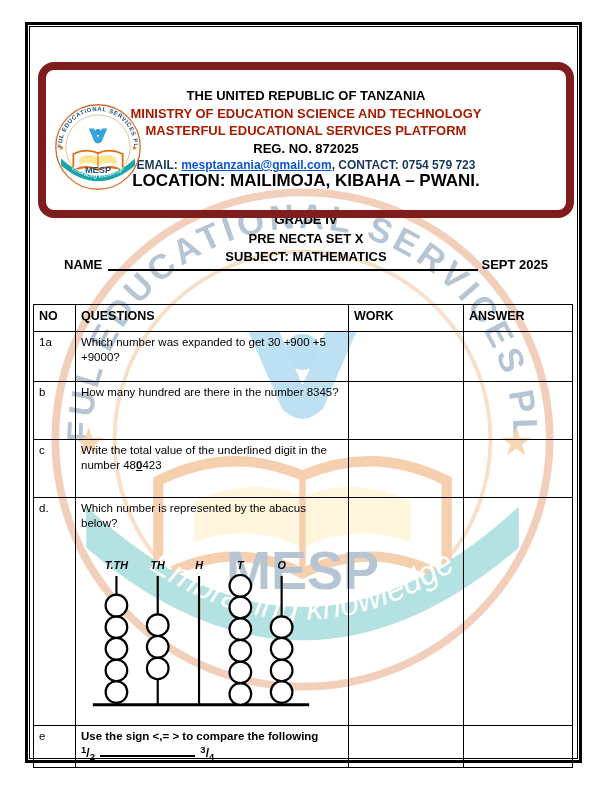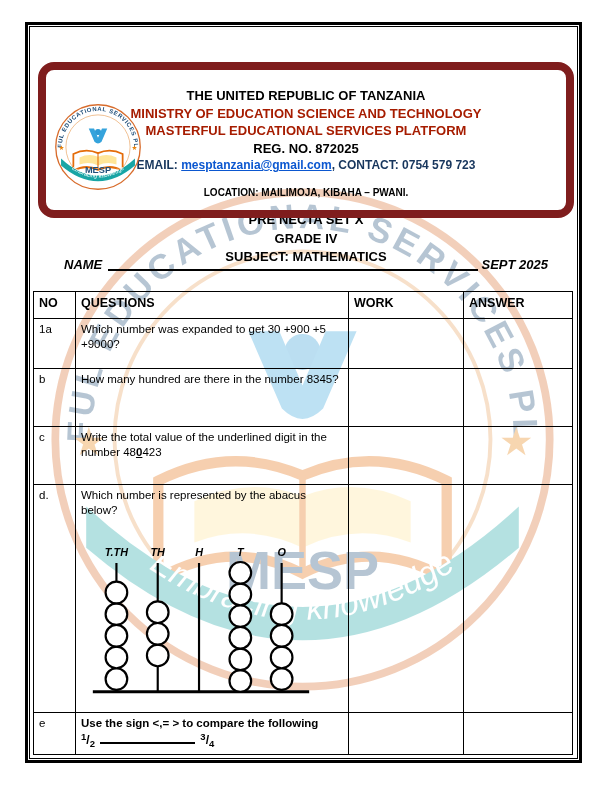--- a/index.html
+++ b/index.html
@@ -16,29 +16,29 @@
   .header-box{position:absolute;left:38px;top:62px;width:536px;height:156px;
         border:8px solid #7f1d1d;border-radius:16px;box-sizing:border-box;
         text-align:center;z-index:3;background:transparent;padding-top:17px;}
   .header-box .logo{position:absolute;left:8px;top:33px;width:88px;height:88px;}
   .lh-line{font-weight:bold;font-size:13px;line-height:17.5px;}
   .lh-ministry{color:var(--accentRed);}
   .lh-platform{color:var(--accentRed);}
   .lh-short{color:var(--gold);}
   .lh-email{font-size:12px;line-height:16px;color:var(--navy);}
   .lh-email a{color:var(--link);text-decoration:underline;font-weight:bold;}
-  .lh-location{font-size:10px;line-height:15px;margin-top:12px;}
+  .lh-location{font-size:17px;line-height:15px;}
   
   .title-block{position:absolute;left:0;top:211px;width:612px;text-align:center;
         font-weight:bold;font-size:13px;line-height:18.5px;z-index:1;}
   .name-row{position:absolute;left:64px;top:255px;width:484px;display:flex;
-        align-items:flex-end;font-weight:bold;font-size:13px;z-index:1;font-style:italic;}
+        align-items:flex-end;font-weight:bold;font-size:13px;z-index:1;}
   .name-blank{flex:1;border-bottom:2px solid #000;height:14px;margin:0 4px 1px 6px;}
   
-  table.q-table{position:absolute;left:33px;top:291px;width:539px;
+  table.q-table{position:absolute;left:33px;top:304px;width:539px;
         border-collapse:collapse;table-layout:fixed;z-index:1;background:transparent;}
   .q-table td,.q-table th{border:1.6px solid #000;vertical-align:top;text-align:left;
         padding:3px 5px;font-size:11.5px;line-height:1.32;background:transparent;
         overflow:hidden;}
   .q-table th{font-weight:bold;font-size:12.5px;}
   .col-no{width:42px;}.col-q{width:273px;}.col-w{width:115px;}.col-a{width:109px;}
   .r-h{height:27px;}.r-a{height:50px;}.r-b{height:58px;}.r-c{height:58px;}
   .r-d{height:228px;}.r-e{height:33px;}
   .u-digit{font-weight:bold;text-decoration:underline;}
   .row-e-q{font-weight:bold;}
@@ -100,22 +100,22 @@
     <div class="lh-line lh-ministry">MINISTRY OF EDUCATION SCIENCE AND TECHNOLOGY</div>
     <div class="lh-line lh-platform">MASTERFUL EDUCATIONAL SERVICES PLATFORM</div>
     <div class="lh-line">REG. NO. 872025</div>
     <div class="lh-line lh-email">
       <span>EMAIL: </span><a href="#">mesptanzania@gmail.com</a><span>,  CONTACT: 0754 579 723</span>
     </div>
     <div class="lh-line lh-location">LOCATION: MAILIMOJA, KIBAHA – PWANI.</div>
   </div>
 
   <div class="title-block">
+    <div>GRADE IV</div>
     <div>PRE NECTA SET X</div>
-    <div>GRADE IV</div>
     <div>SUBJECT: MATHEMATICS</div>
   </div>
 
   <div class="name-row">
     <span>NAME</span>
     <span class="name-blank"></span>
     <span>SEPT 2025</span>
   </div>
 
   <table class="q-table">

